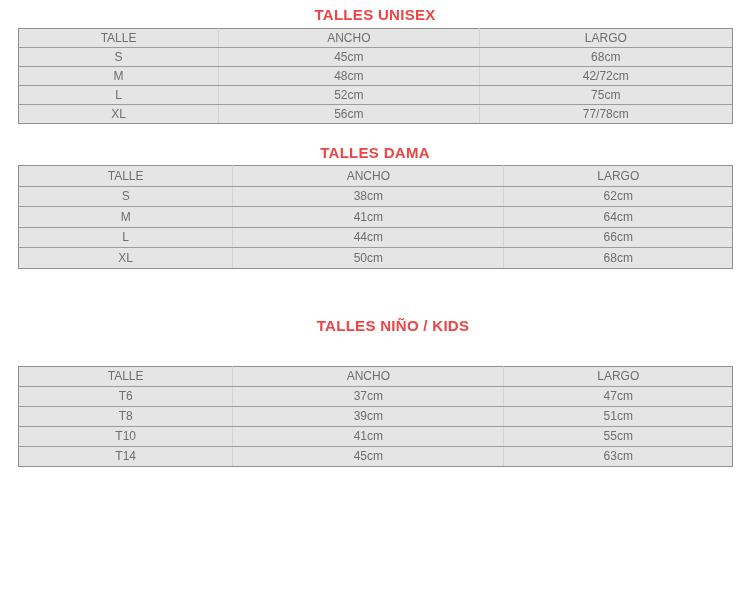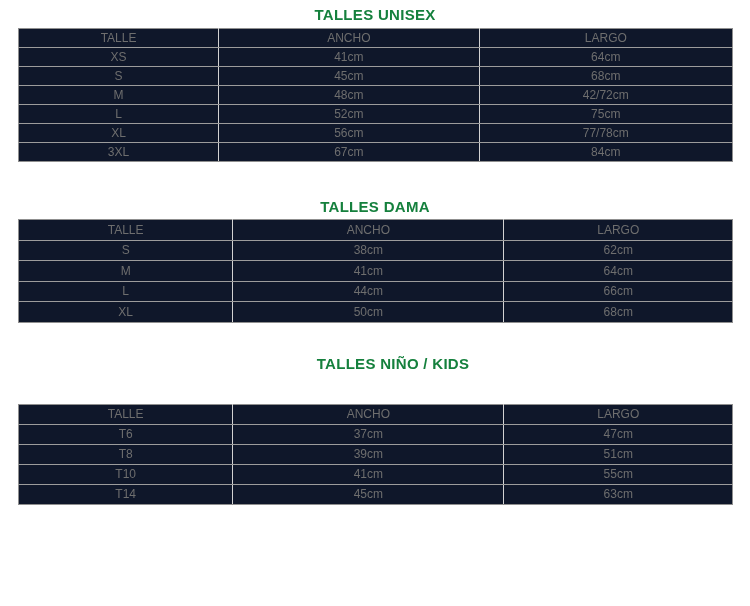--- a/index.html
+++ b/index.html
@@ -15,32 +15,32 @@
   }
   .page { position: relative; width: 750px; height: 606px; }
 
   .chart-title {
     margin: 0;
     text-align: center;
     font-size: 15px;
     line-height: 18px;
     font-weight: 700;
     letter-spacing: 0.3px;
-    color: #15803d;
+    color: #ef4444;
   }
   #title-1 { margin-top: 6px; }
-  #title-2 { margin-top: 36px; }
-  #title-3 { margin-top: 32px; padding-left: 36px; }
+  #title-2 { margin-top: 20px; }
+  #title-3 { margin-top: 48px; padding-left: 36px; }
 
   table.size-table {
     border-collapse: collapse;
     table-layout: fixed;
     width: 715px;
     margin-left: 18px;
-    background: #0f172a;
+    background: #e5e5e5;
   }
   #table-1 { margin-top: 4px; }
   #table-2 { margin-top: 3px; }
   #table-3 { margin-top: 31px; }
 
   .size-table th, .size-table td {
     border: 1px solid;
     border-color: #9c9c9c #d2d2d2;
     text-align: center;
     vertical-align: middle;
@@ -83,48 +83,38 @@
   <table id="table-1" class="size-table">
     <thead>
         <tr>
           <th>TALLE</th>
           <th>ANCHO</th>
           <th>LARGO</th>
         </tr>
       </thead>
     <tbody>
         <tr>
-          <td>XS</td>
-          <td>41cm</td>
-          <td>64cm</td>
-        </tr>
-        <tr>
           <td>S</td>
           <td>45cm</td>
           <td>68cm</td>
         </tr>
         <tr>
           <td>M</td>
           <td>48cm</td>
           <td>42/72cm</td>
         </tr>
         <tr>
           <td>L</td>
           <td>52cm</td>
           <td>75cm</td>
         </tr>
         <tr>
           <td>XL</td>
           <td>56cm</td>
           <td>77/78cm</td>
-        </tr>
-        <tr>
-          <td>3XL</td>
-          <td>67cm</td>
-          <td>84cm</td>
         </tr>
       </tbody>
   </table>
 
   <h2 id="title-2" class="chart-title">TALLES DAMA</h2>
   <table id="table-2" class="size-table">
     <thead>
         <tr>
           <th>TALLE</th>
           <th>ANCHO</th>

